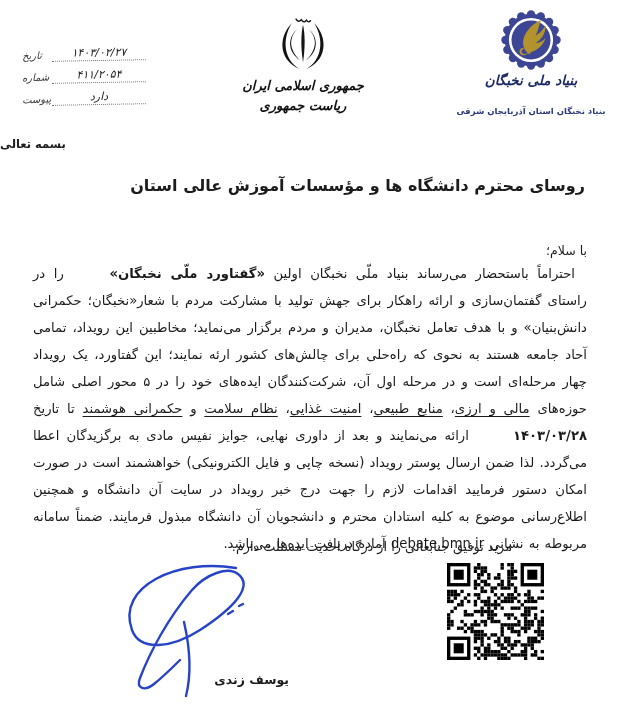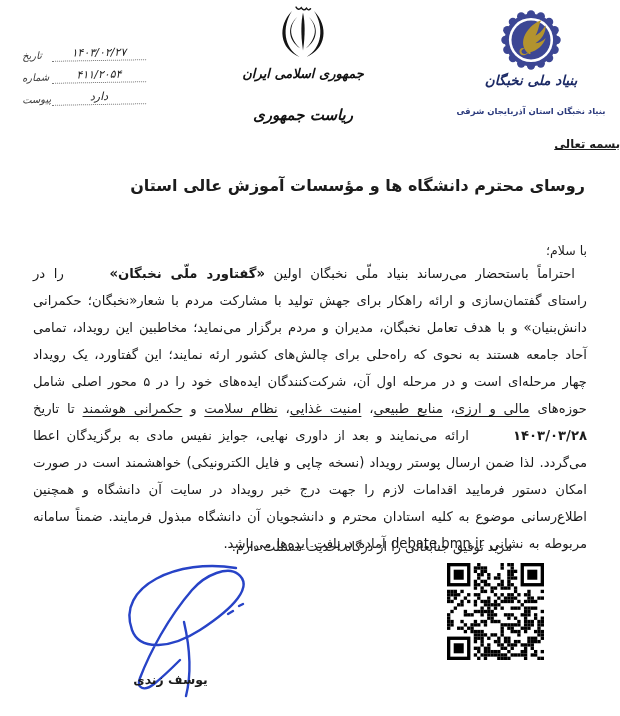--- a/index.html
+++ b/index.html
@@ -7,44 +7,44 @@
   .page{position:relative;width:620px;height:716px;background:#ffffff;overflow:hidden;direction:rtl;}
 
   
   .stamp{position:absolute;left:18px;top:46px;width:128px;direction:rtl;font-size:10px;color:#3a3a3a;}
   .stamp-row{display:flex;align-items:flex-end;margin-bottom:7px;}
   .stamp-label{width:30px;font-style:italic;transform:rotate(-2deg);flex:none;text-align:left;padding-left:4px;}
   .stamp-value{flex:1;border-bottom:1px dotted #777;text-align:center;font-size:11px;font-style:italic;
                transform:rotate(-1deg);padding-bottom:1px;color:#222;}
 
   
-  .emblem-block{position:absolute;left:218px;top:2px;width:170px;text-align:center;}
+  .emblem-block{position:absolute;left:218px;top:14px;width:170px;text-align:center;}
   .emblem-block svg{display:block;margin:0 auto;}
   .emblem-title{font-size:13px;font-weight:bold;font-style:italic;margin-top:4px;color:#111;}
-  .emblem-sub{font-size:15px;font-weight:bold;font-style:italic;margin-top:25px;color:#111;}
+  .emblem-sub{font-size:13px;font-weight:bold;font-style:italic;margin-top:5px;color:#111;}
 
   
   .logo-block{position:absolute;left:455px;top:8px;width:152px;text-align:center;}
   .logo-block svg{display:block;margin:0 auto;}
   .logo-name{font-size:13.5px;font-weight:bold;font-style:italic;color:#1c2a66;}
   .logo-branch{font-size:8.5px;font-weight:bold;color:#2c3b7d;margin-top:18px;}
 
   
-  .besmellah{position:absolute;left:0;top:137px;width:620px;text-align:right;font-size:11.5px;font-weight:bold;text-decoration:underline;}
+  .besmellah{position:absolute;left:0;top:137px;width:620px;text-align:left;font-size:11.5px;font-weight:bold;}
   .subject{position:absolute;right:35px;top:176px;font-size:16px;font-weight:bold;letter-spacing:.2px;}
   .salutation{position:absolute;right:33px;top:243px;font-size:12.5px;}
   .body-par{position:absolute;right:33px;left:33px;top:247px;font-size:13.2px;line-height:27px;
             text-align:justify;text-indent:12px;color:#1a1a1a;word-spacing:1px;}
   .seg-bold{font-weight:bold;margin-left:37px;}
   .seg-underline{text-decoration:underline;text-underline-offset:3px;}
   .closing{position:absolute;right:108px;top:539px;font-size:12.8px;}
 
   
   .signature-svg{position:absolute;left:88px;top:556px;}
-  .sign-block{position:absolute;left:58px;top:672px;width:225px;text-align:center;}
+  .sign-block{position:absolute;left:64px;top:672px;width:225px;text-align:right;}
   .sign-name{font-size:12.5px;font-weight:bold;}
   .sign-title{font-size:12.5px;font-weight:bold;margin-top:1px;}
 
   
   .qr{position:absolute;left:447px;top:563px;width:97px;height:97px;background:#fff;}
 </style>
 </head>
 <body>
 
 <div class="page">

